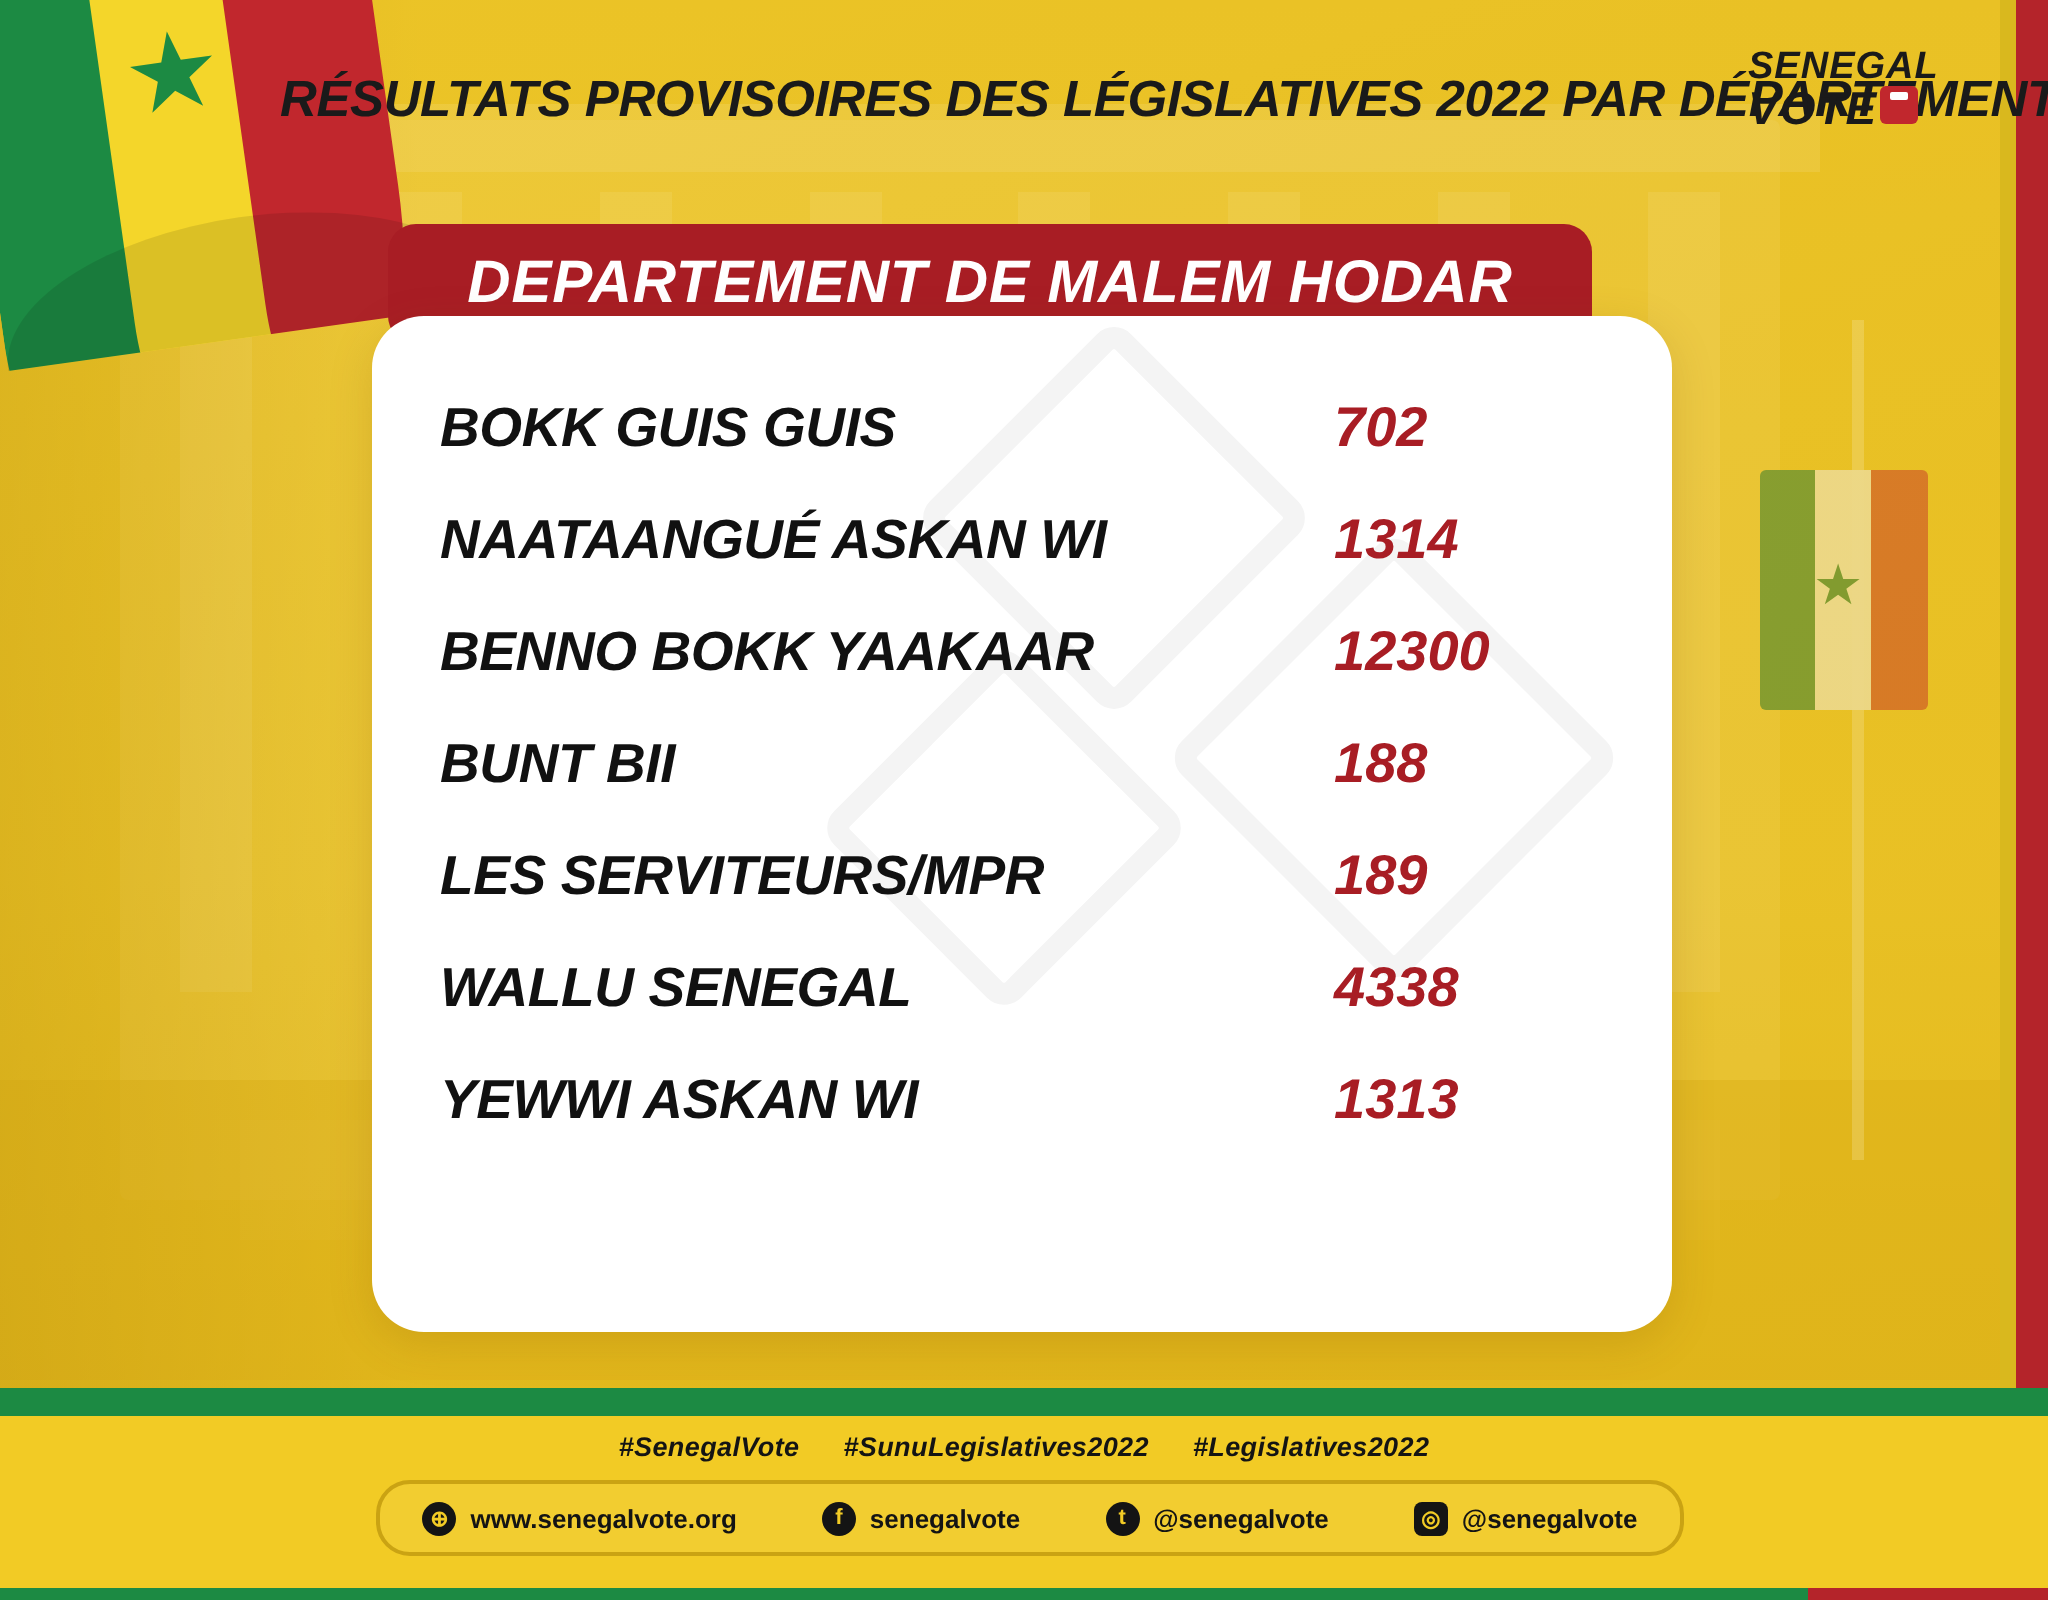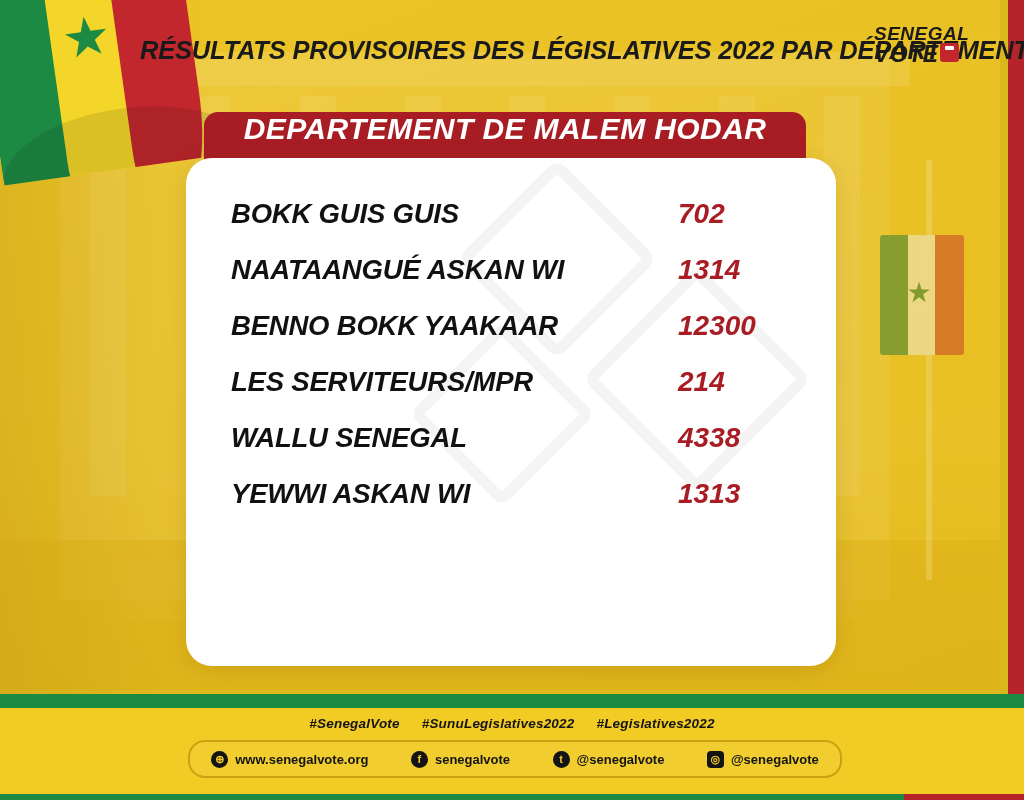--- a/index.html
+++ b/index.html
@@ -245,28 +245,28 @@
     left: 186px;
     top: 158px;
     width: 650px;
     height: 508px;
     background: #ffffff;
     border-radius: 26px;
     box-shadow: 0 6px 22px rgba(120,80,0,0.18);
   }
   .dept-banner {
     position: absolute;
-    left: 204px;
+    left: 194px;
     top: 112px;
     width: 602px;
     height: 60px;
     background: #a81d24;
     border-radius: 14px;
     display: flex;
-    align-items: flex-start;
+    align-items: center;
     justify-content: center;
   }
   .dept-banner span {
     color: #ffffff;
     font-size: 30px;
     font-weight: bold;
     font-style: italic;
     letter-spacing: 0.4px;
     text-transform: uppercase;
   }
@@ -277,21 +277,21 @@
     border: 11px solid #f4f4f4;
     border-radius: 12px;
     transform: rotate(45deg);
   }
   .wm1 { left: 300px; top: 30px; width: 120px; height: 120px; }
   .wm2 { left: 430px; top: 140px; width: 140px; height: 140px; }
   .wm3 { left: 250px; top: 190px; width: 110px; height: 110px; }
 
   .rows {
     position: absolute;
-    left: 13px;
+    left: 2px;
     top: 40px;
     width: 100%;
   }
   .row {
     display: flex;
     align-items: baseline;
     height: 56px;
     padding: 0 26px 0 32px;
   }
   .party {
@@ -460,22 +460,26 @@
       </div>
       <div class="row">
         <div class="party">NAATAANGUÉ ASKAN WI</div>
         <div class="votes">1314</div>
       </div>
       <div class="row">
         <div class="party">BENNO BOKK YAAKAAR</div>
         <div class="votes">12300</div>
       </div>
       <div class="row">
+        <div class="party">BUNT BII</div>
+        <div class="votes">188</div>
+      </div>
+      <div class="row">
         <div class="party">LES SERVITEURS/MPR</div>
-        <div class="votes">214</div>
+        <div class="votes">189</div>
       </div>
       <div class="row">
         <div class="party">WALLU SENEGAL</div>
         <div class="votes">4338</div>
       </div>
       <div class="row">
         <div class="party">YEWWI ASKAN WI</div>
         <div class="votes">1313</div>
       </div>
     </div>

